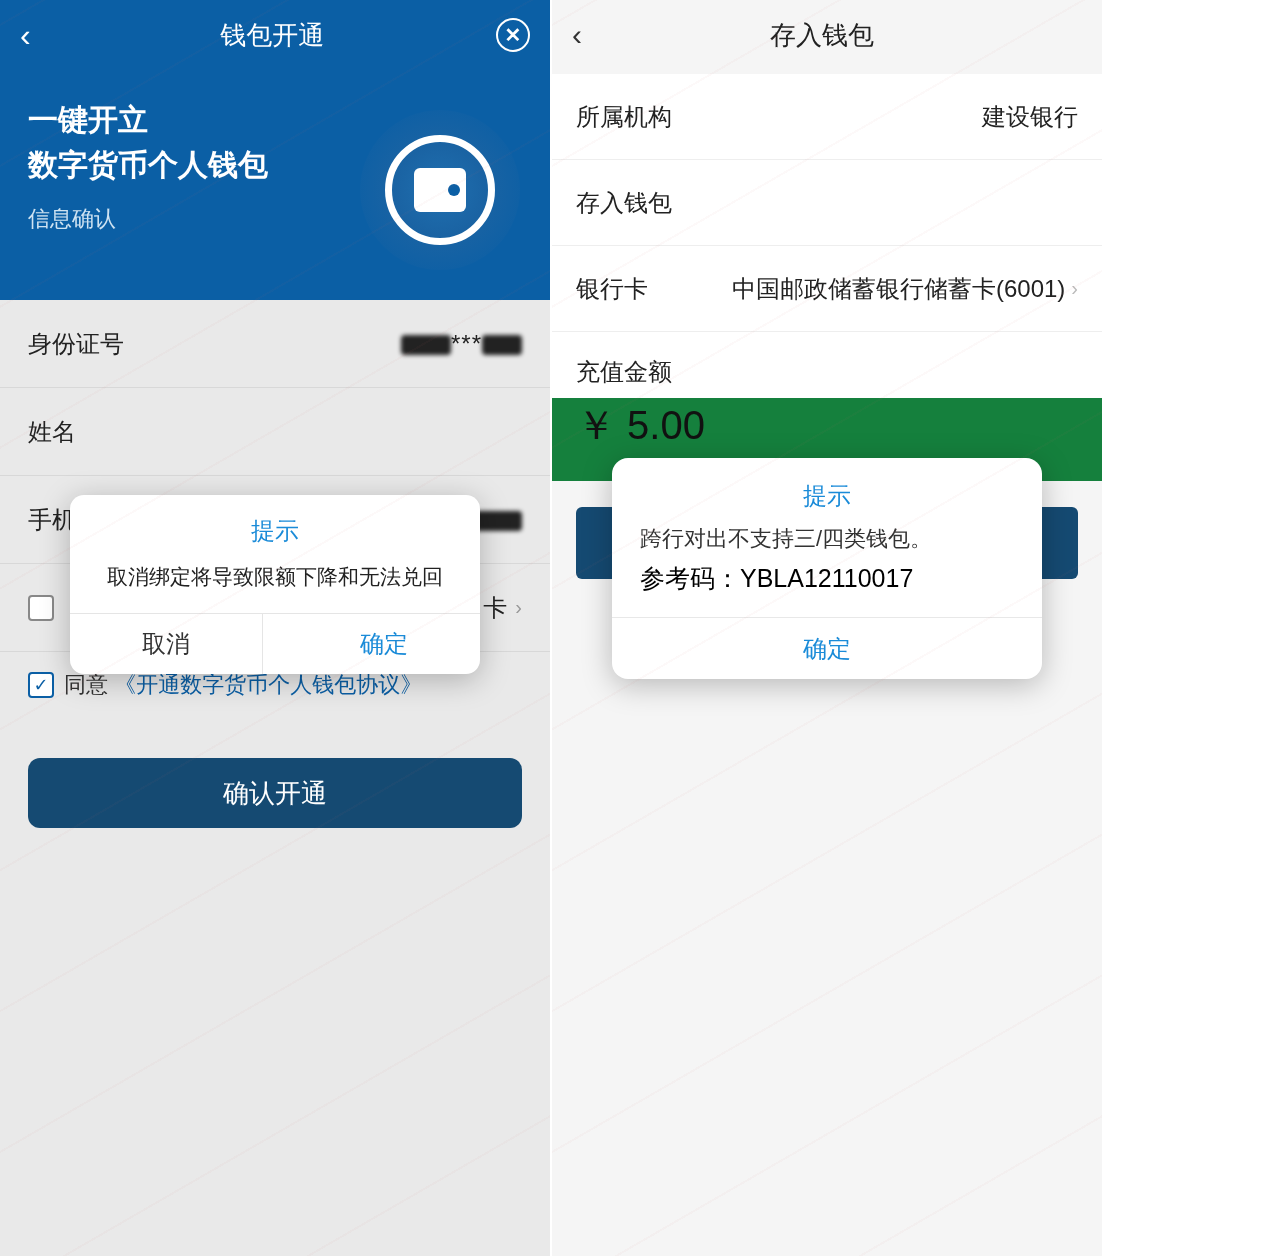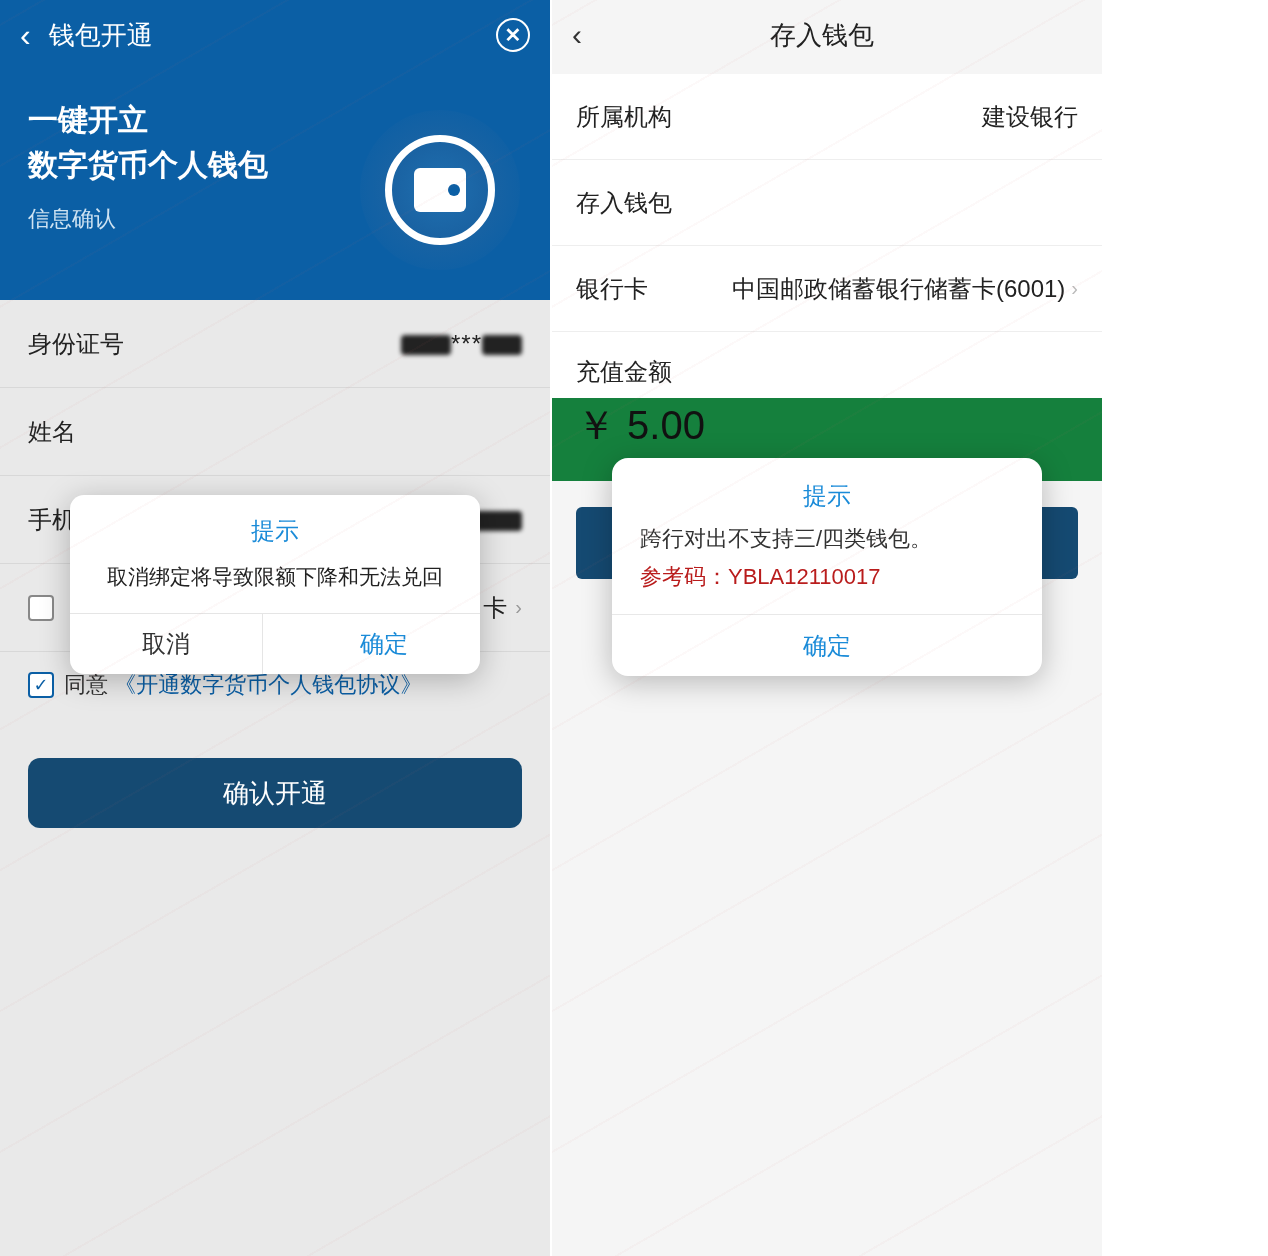--- a/index.html
+++ b/index.html
@@ -4,21 +4,21 @@
 <style>
 * { margin: 0; padding: 0; box-sizing: border-box; font-family: -apple-system, "PingFang SC", "Microsoft YaHei", sans-serif; }
 body { background: #fff; width: 1268px; height: 1256px; display: flex; }
 .phone { width: 550px; height: 1256px; position: relative; overflow: hidden; }
 .phone-left { background: #e9e9e9; }
 .phone-right { background: #f5f5f5; margin-left: 2px; }
 
 
 .header-l { background: #0b5fa5; height: 70px; display: flex; align-items: center; padding: 0 20px; color: #fff; }
 .back-l { font-size: 32px; margin-right: 18px; }
-.title-l { font-size: 26px; flex: 1; }
+.title-l { font-size: 26px; flex: 1; text-align: center; }
 .close-l { width: 34px; height: 34px; border: 2.5px solid #fff; border-radius: 50%; display: flex; align-items: center; justify-content: center; font-size: 20px; font-weight: bold; }
 
 .hero { background: linear-gradient(180deg, #0b5fa5 0%, #0b5fa5 85%, #0b5fa5 100%); height: 230px; padding: 30px 28px 0; color: #fff; position: relative; }
 .hero-t1 { font-size: 30px; font-weight: 700; }
 .hero-t2 { font-size: 30px; font-weight: 700; margin-top: 4px; }
 .hero-sub { font-size: 22px; margin-top: 18px; color: #cfe3f2; }
 .wallet-circle { position: absolute; right: 30px; top: 40px; width: 160px; height: 160px; border-radius: 50%; background: radial-gradient(circle, #2070b0 0%, #1a63a3 40%, rgba(26,99,163,0.2) 75%, rgba(26,99,163,0) 100%); display:flex; align-items:center; justify-content:center;}
 .wallet-ring { width: 110px; height: 110px; border: 7px solid #fff; border-radius: 50%; display:flex; align-items:center; justify-content:center; }
 .wallet-ico { width: 52px; height: 44px; background: #fff; border-radius: 6px; position: relative; }
 .wallet-ico::after { content:""; position:absolute; right:6px; top:16px; width:12px; height:12px; background:#0b5fa5; border-radius:50%; }
@@ -59,21 +59,21 @@
 .chev-r { color:#bbb; margin-left:6px; font-size:20px; }
 
 .amt-lbl { padding:24px 24px 10px; font-size:24px; color:#222; background:#fff; }
 .amt-val { padding:0 24px 28px; font-size:40px; color:#111; background:#15803d; font-weight:500; }
 
 .big-btn-r { margin:26px 24px; height:72px; background:#154a72; border-radius:6px; }
 
 .dialog-r { position:absolute; left:60px; right:60px; top:458px; background:#fff; border-radius:16px; box-shadow:0 6px 30px rgba(0,0,0,0.25); overflow:hidden; }
 .dlg-r-title { text-align:center; color:#1a8bd8; font-size:24px; padding:22px 0 12px; }
 .dlg-r-msg { color:#333; font-size:22px; padding:0 28px 4px; }
-.dlg-r-code { color:#b91c1c; font-size:22px; padding:4px 28px 22px; }
+.dlg-r-code { color:#000000; font-size:25px; padding:4px 28px 22px; }
 .dlg-r-ok { border-top:1px solid #e8e8e8; height:62px; display:flex; align-items:center; justify-content:center; color:#1a8bd8; font-size:24px; }
 
 
 .wm { position:absolute; inset:0; pointer-events:none; opacity:0.04; background: repeating-linear-gradient(-30deg, transparent 0 120px, #c66 120px 122px); }
 </style>
 </head>
 <body>
 
 <div class="phone phone-left">
   <div class="header-l">

